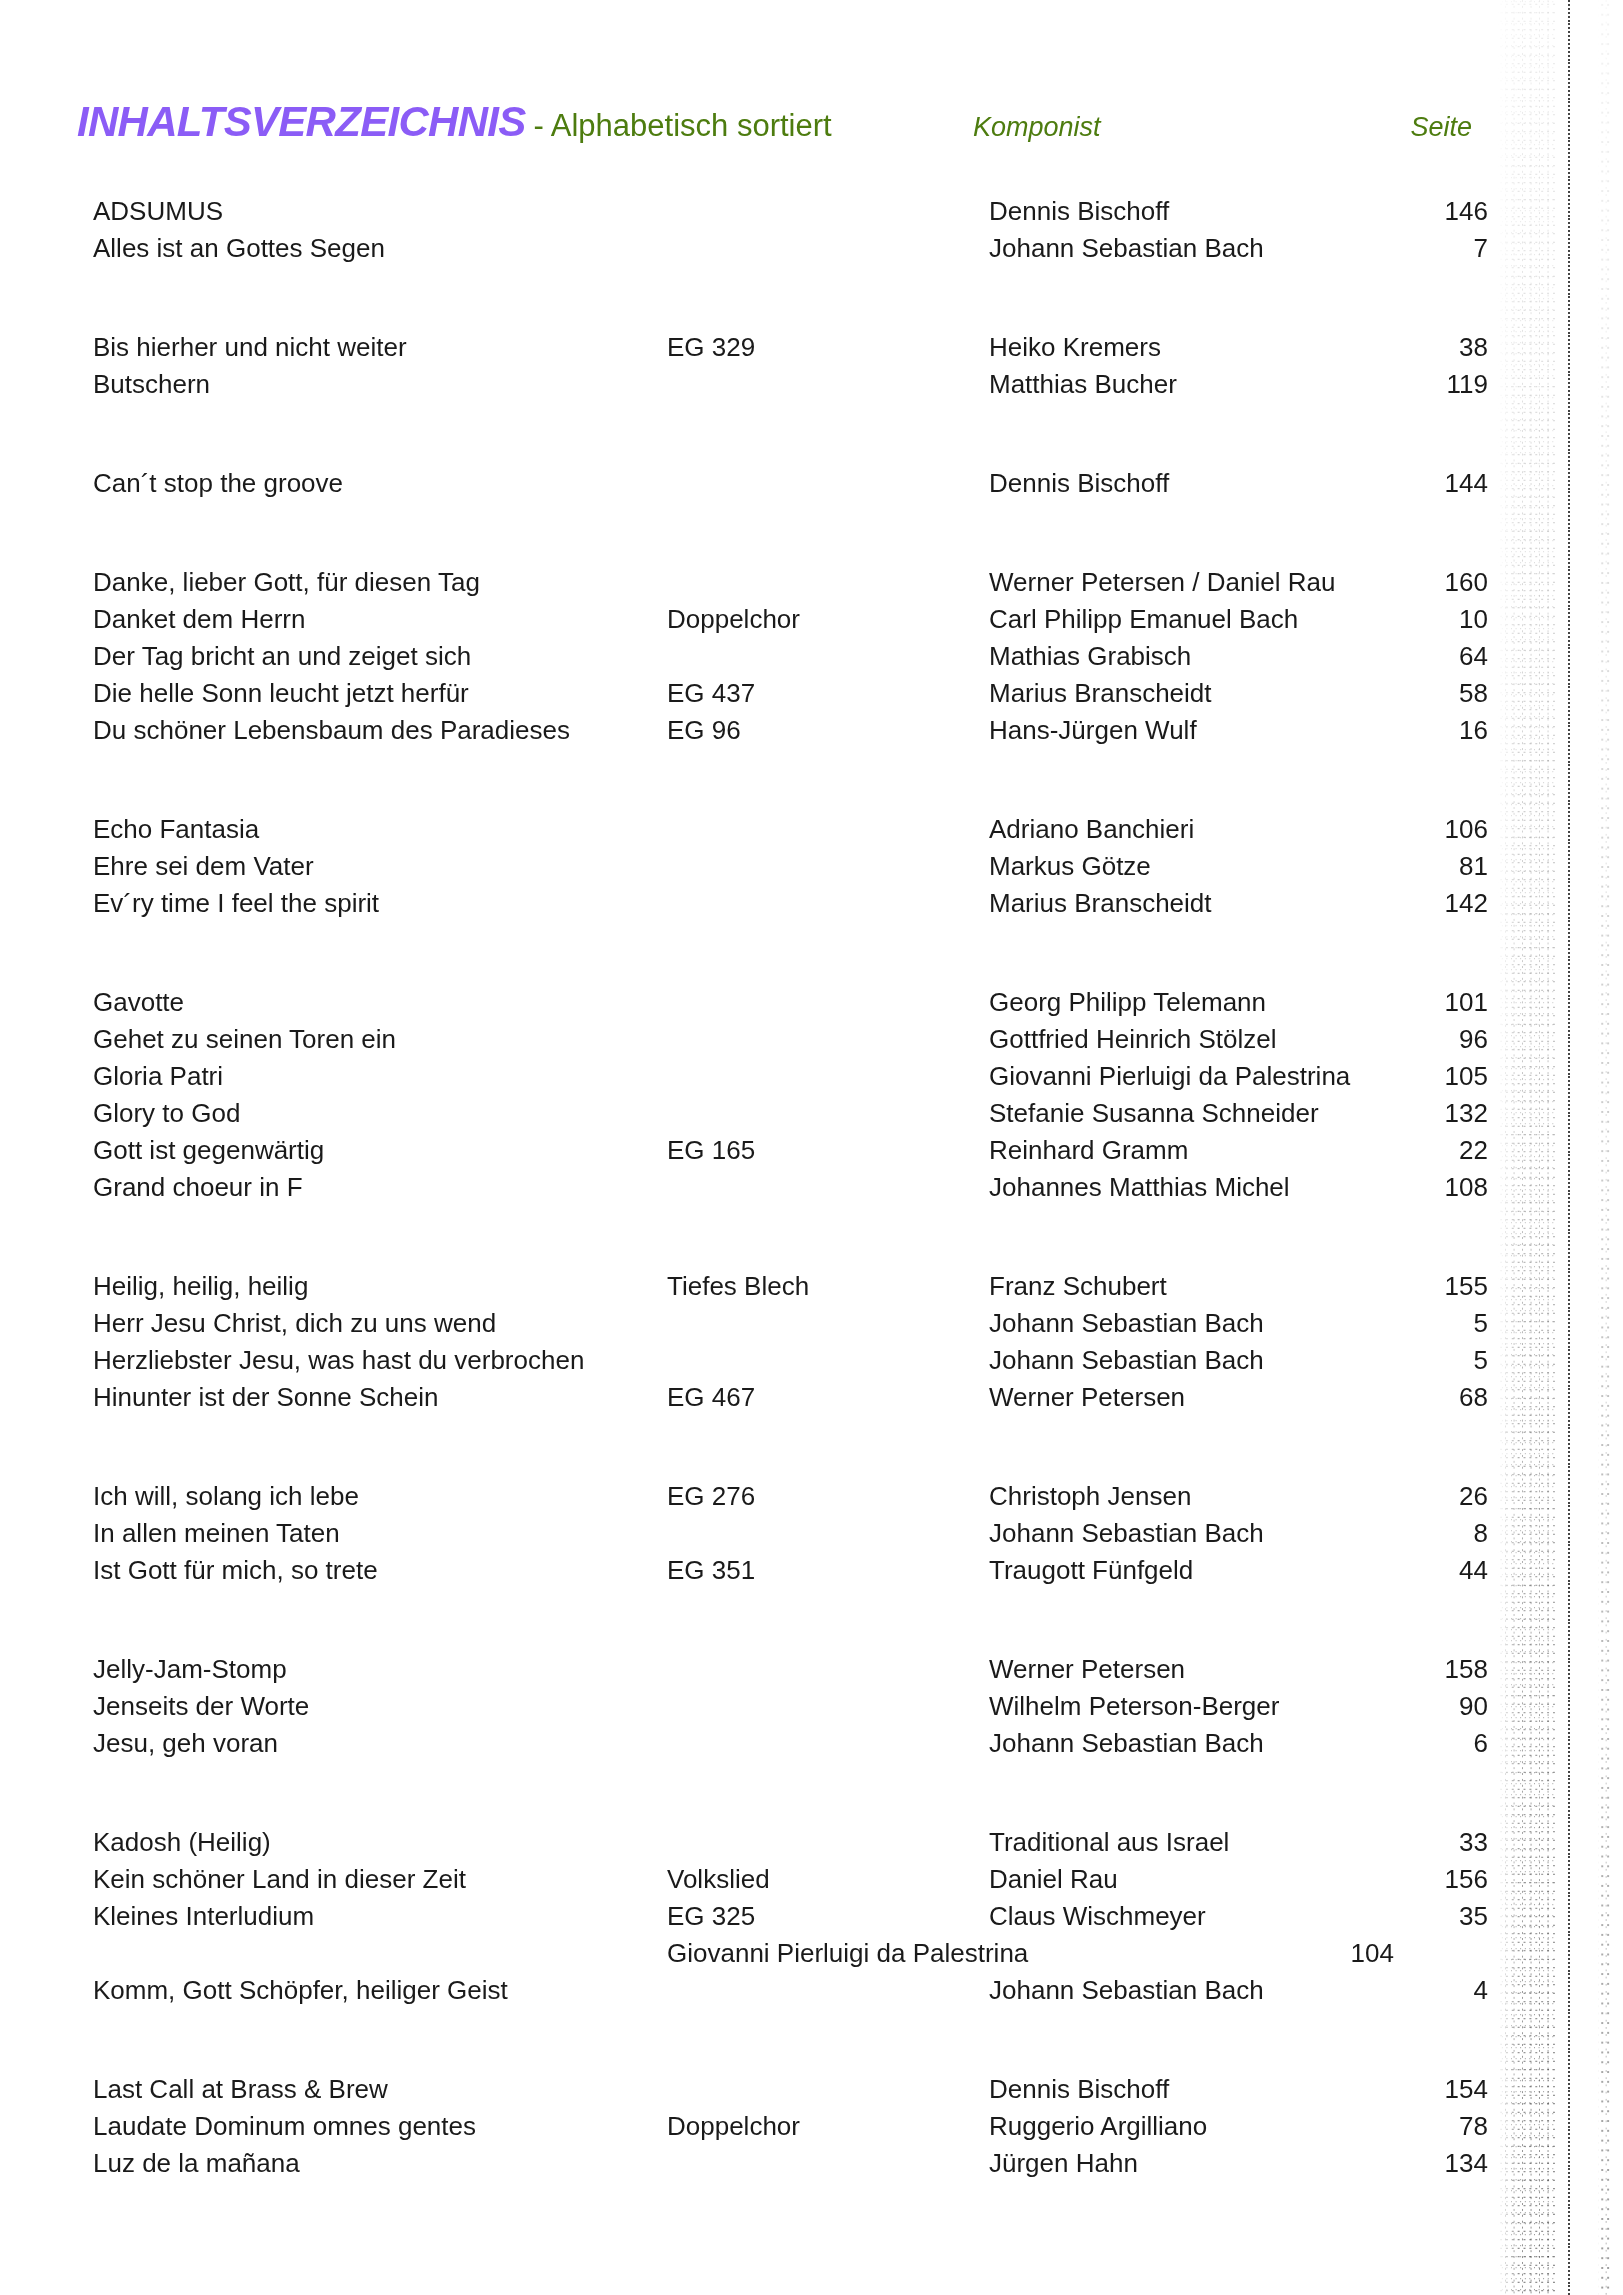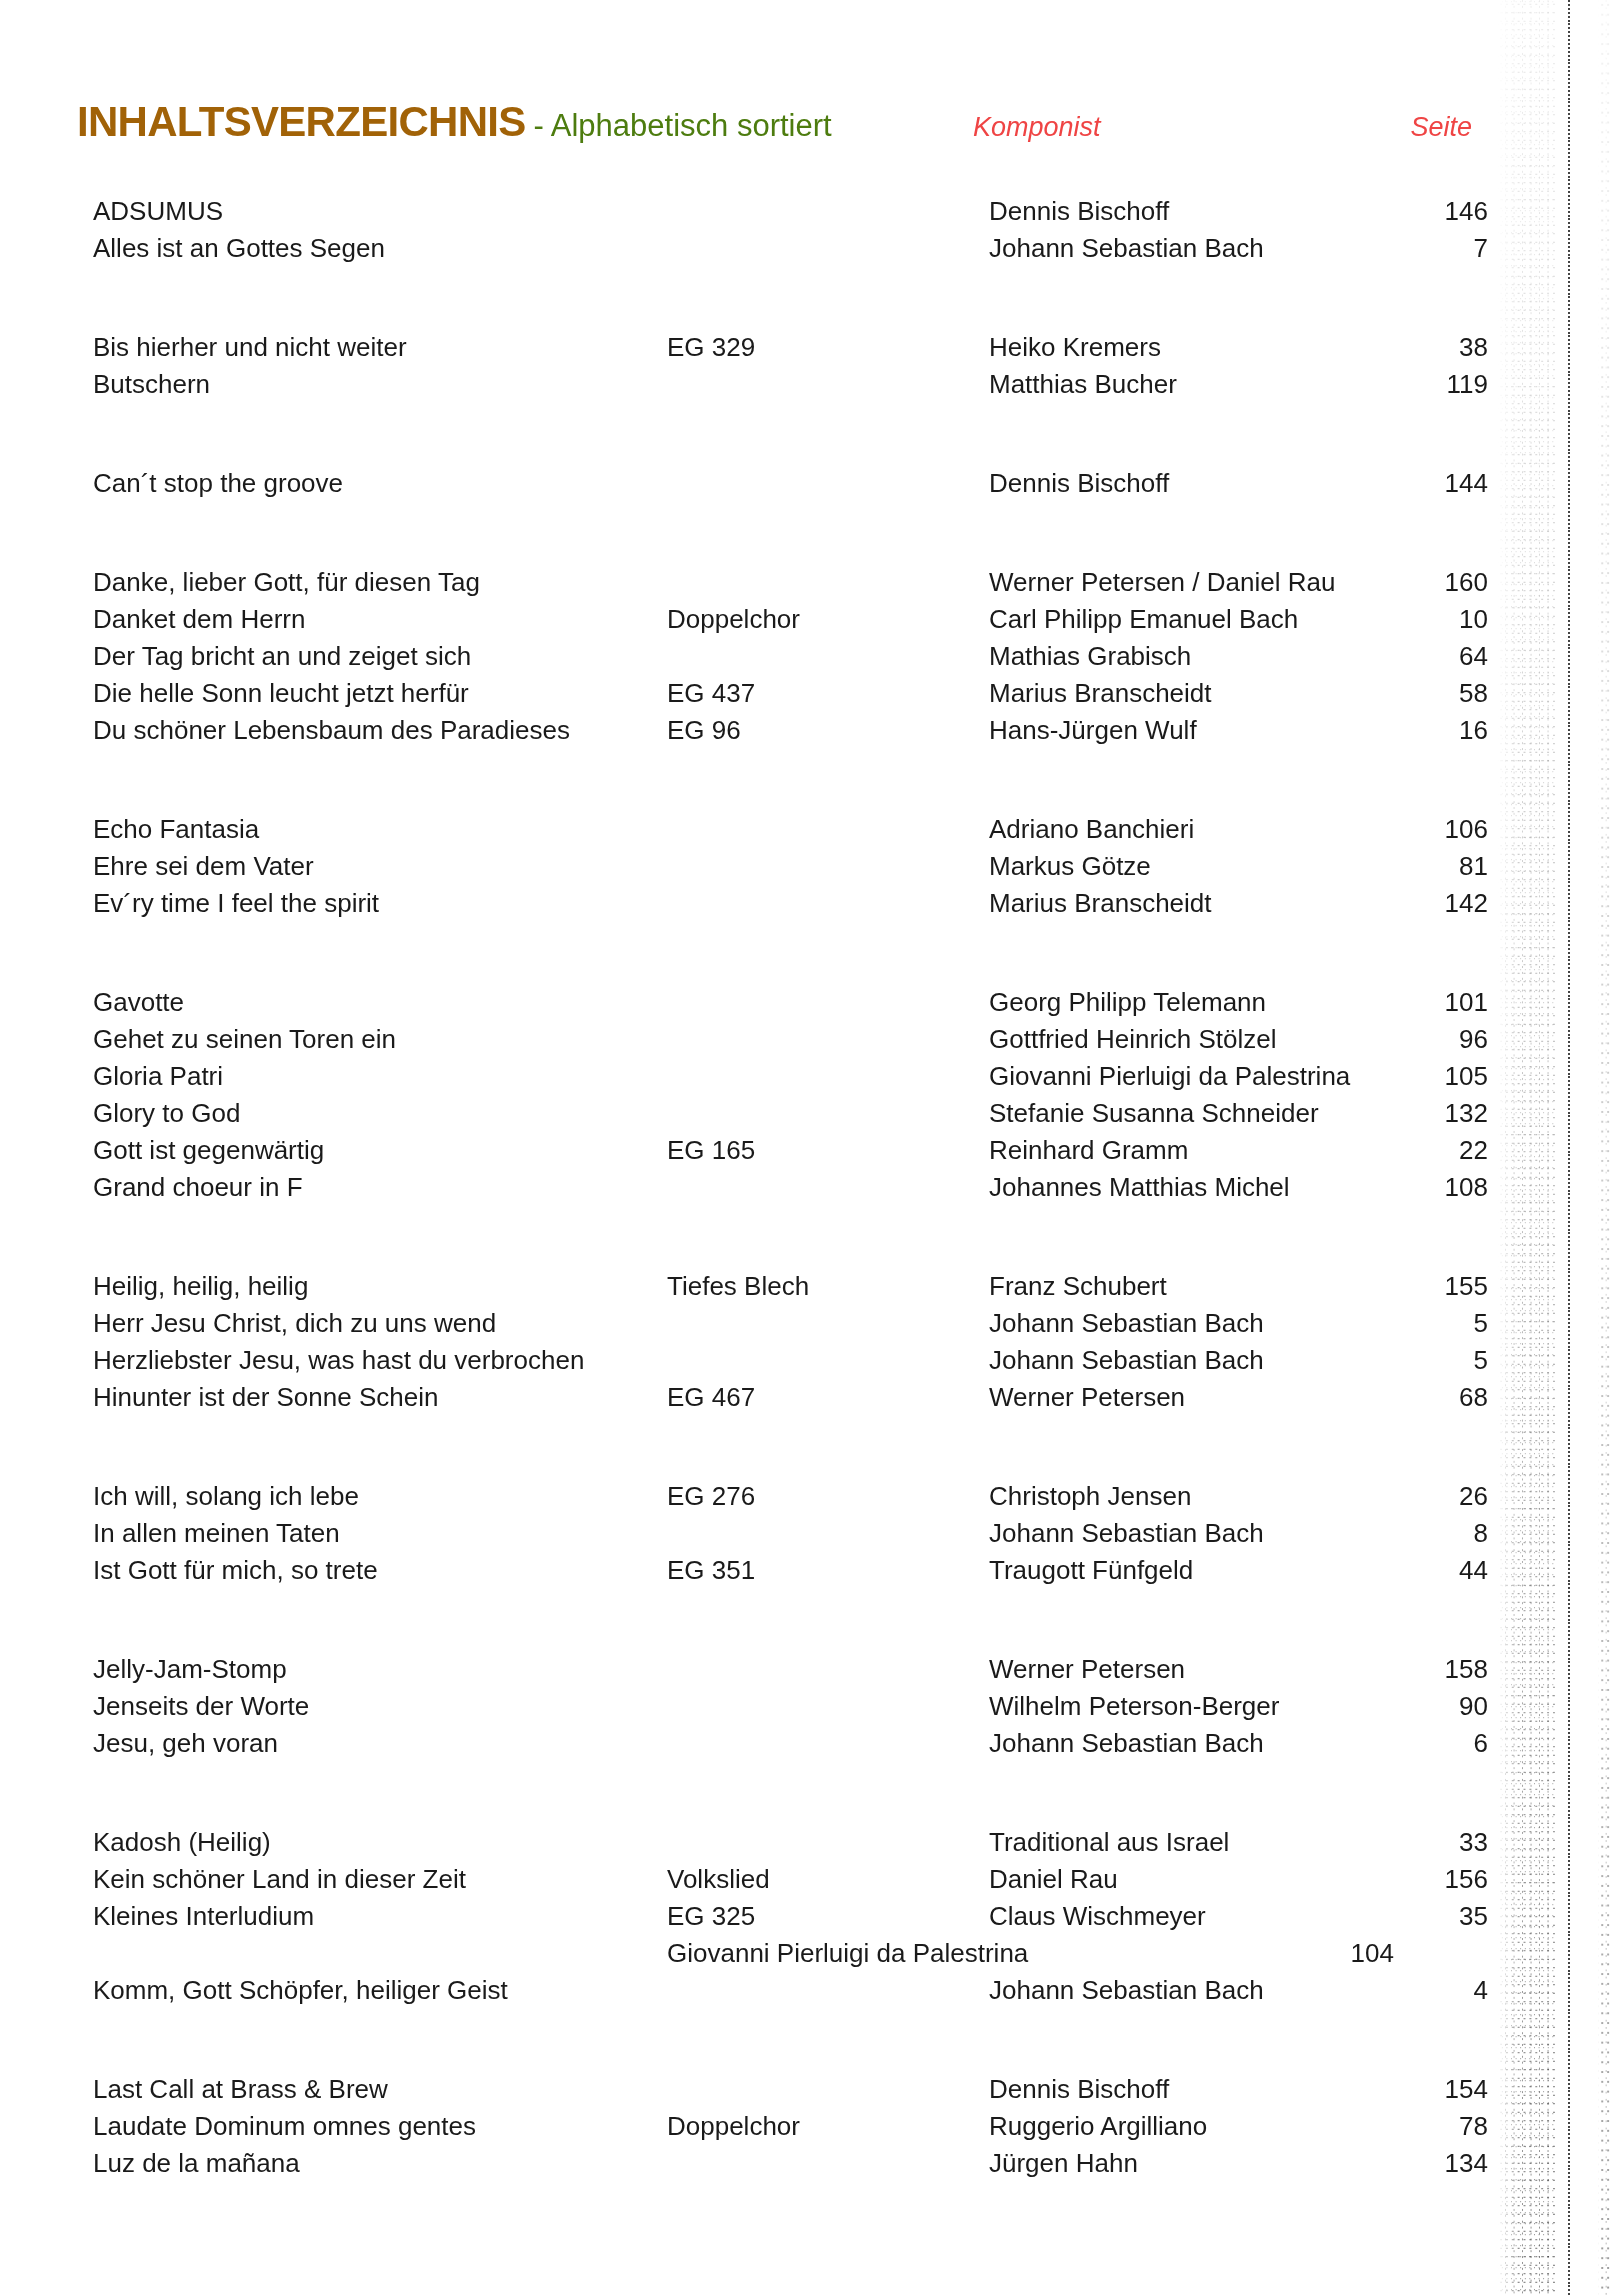--- a/index.html
+++ b/index.html
@@ -29,32 +29,33 @@
     display: grid;
     grid-template-columns: 574px 322px 405px 94px;
     align-items: baseline;
     margin-bottom: 47px;
   }
   .title-cell { grid-column: 1 / 3; white-space: nowrap; }
   .main-title {
     font-size: 42px;
     font-weight: 700;
     letter-spacing: -0.7px;
-    color: #a16207;
+    color: #8b5cf6;
+    font-style: italic;
   }
   .subtitle {
     font-size: 31px;
     font-weight: 400;
     color: #4d7c0f;
     margin-left: 5px;
   }
   .col-head {
     font-size: 27px;
     font-style: italic;
-    color: #ef4444;
+    color: #4d7c0f;
   }
   .col-head.seite { text-align: right; }
 
   .group { margin-bottom: 62px; margin-left: 16px; }
   .group:last-child { margin-bottom: 0; }
 
   .row {
     display: grid;
     grid-template-columns: 574px 322px 405px 94px;
     line-height: 37px;

